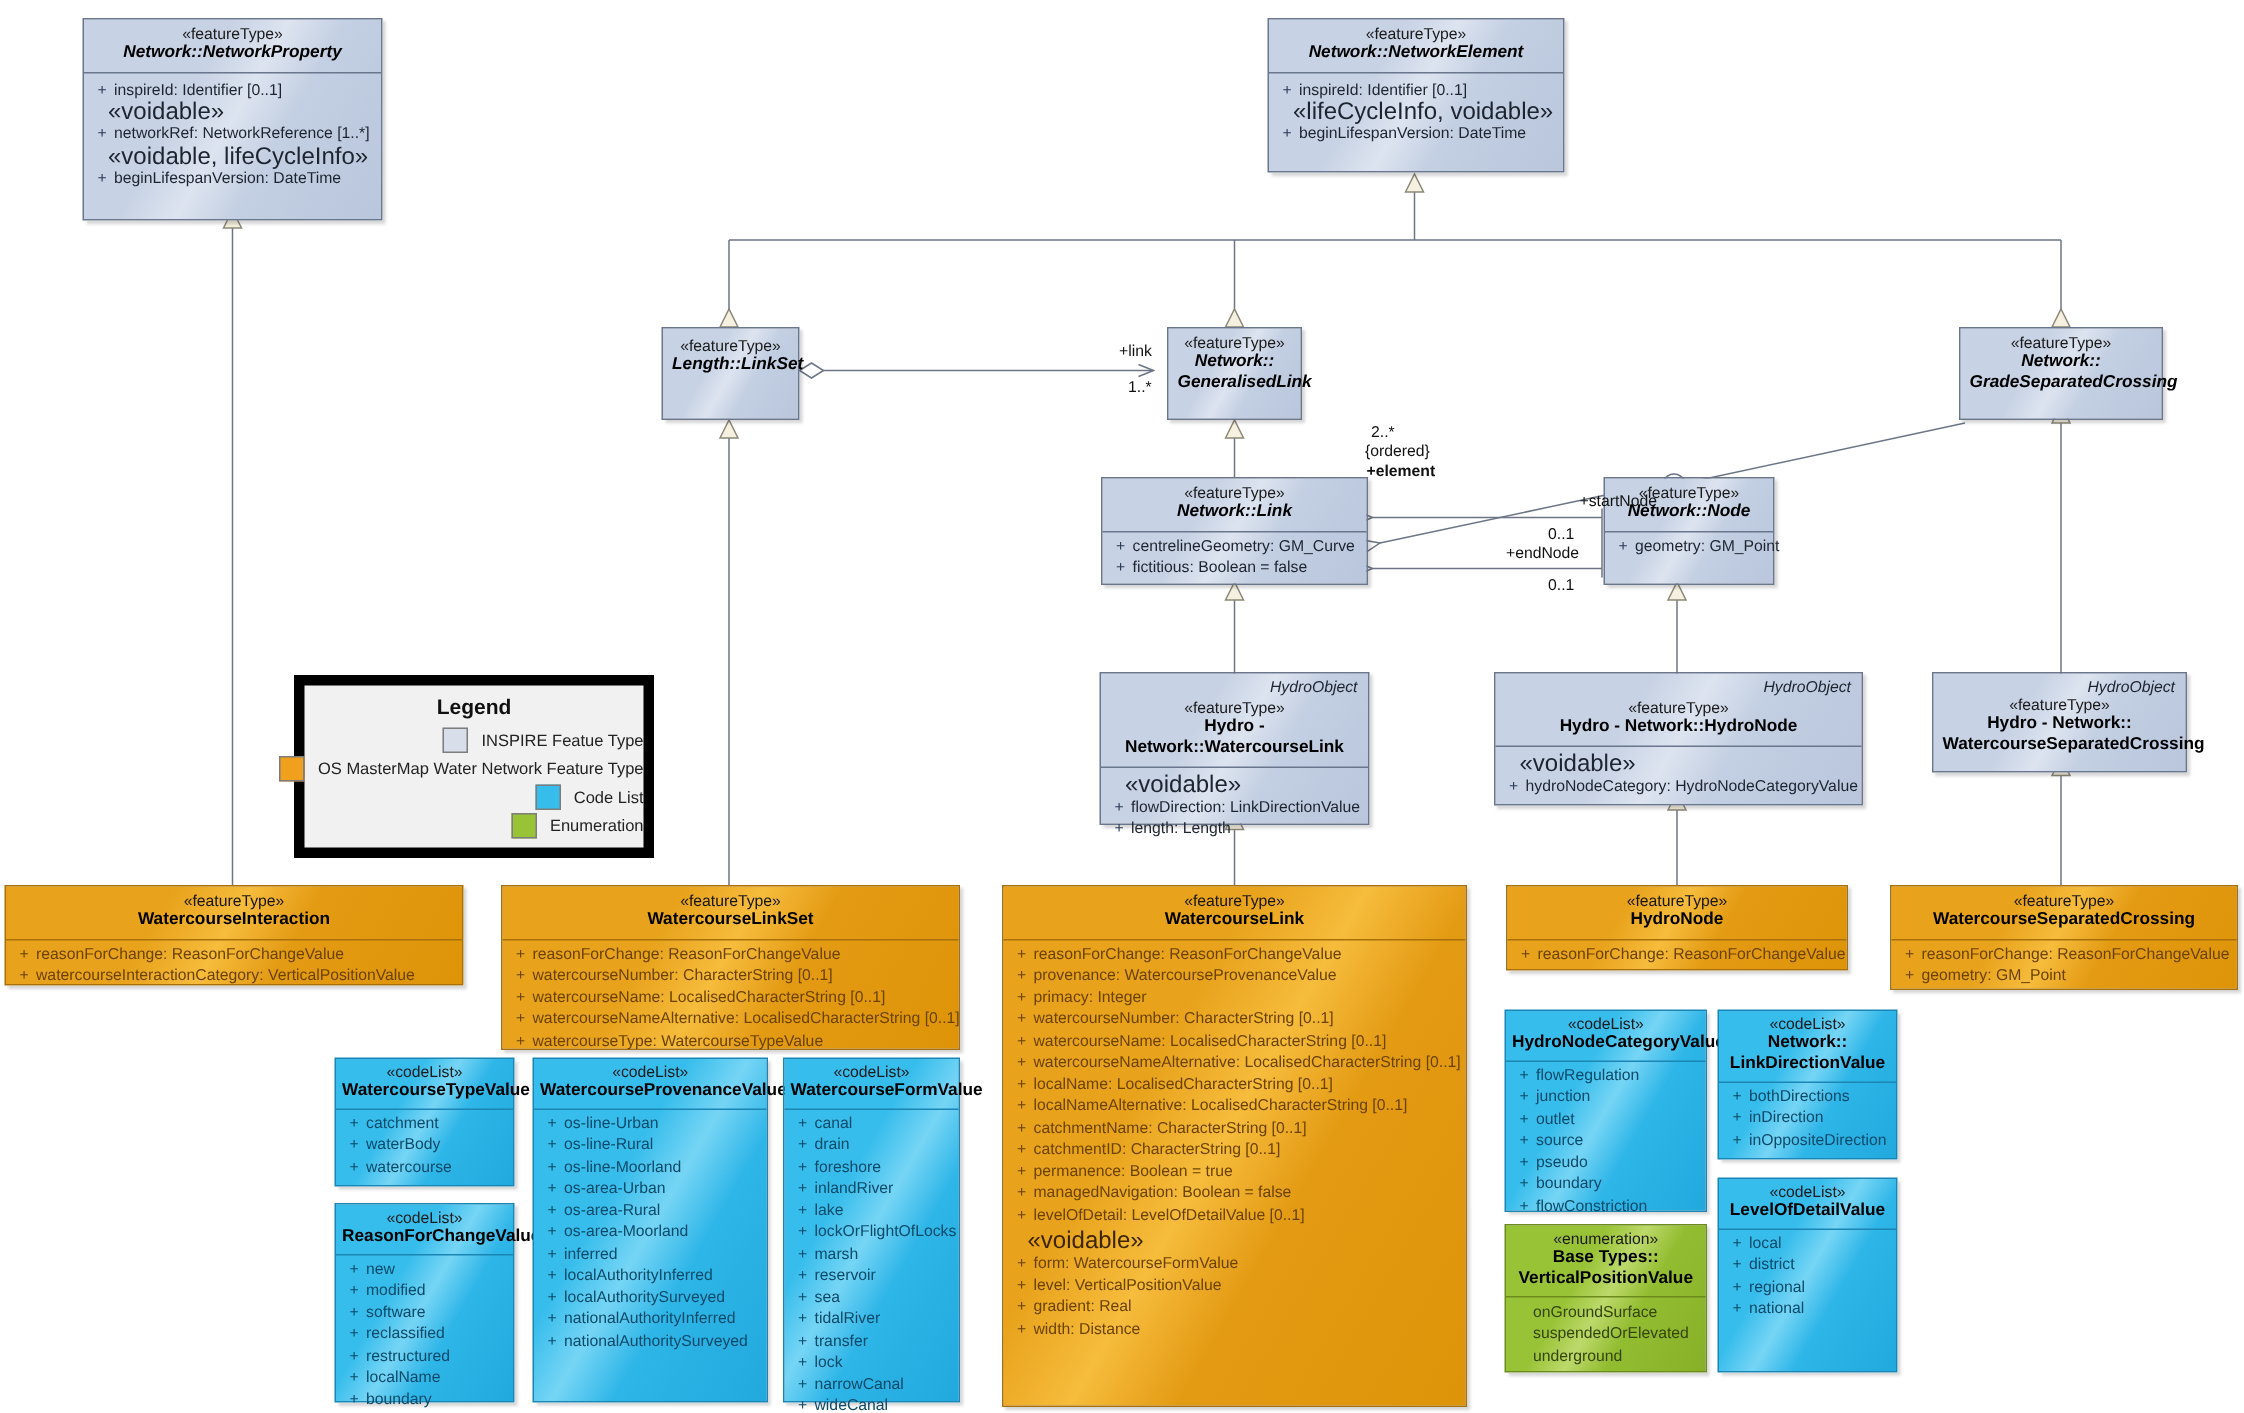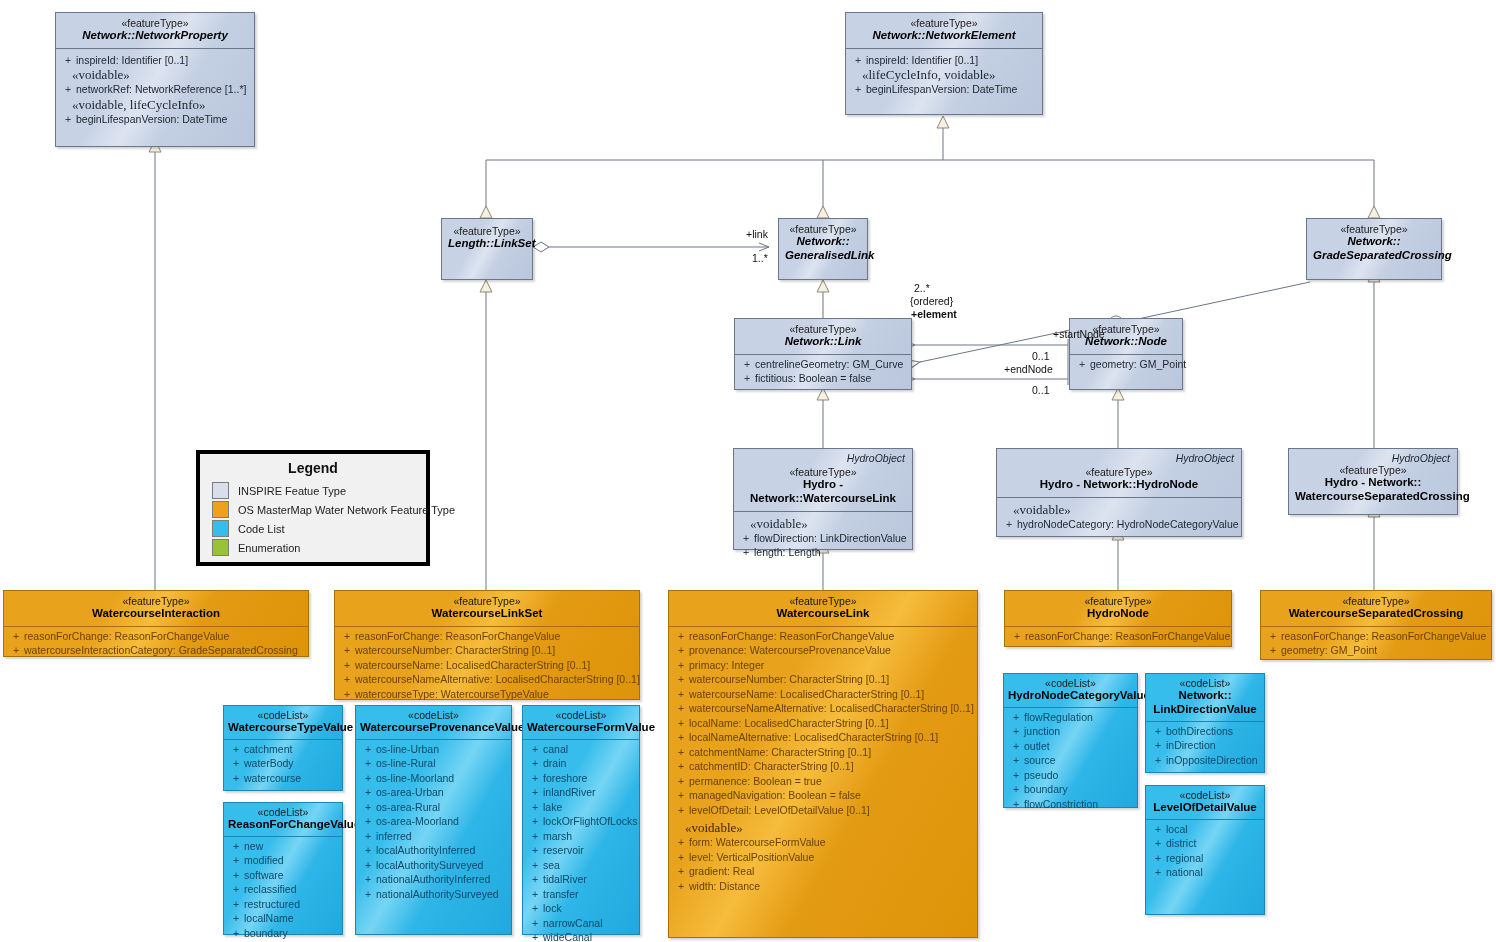--- a/index.html
+++ b/index.html
@@ -9,21 +9,21 @@
 
   .cls{position:absolute;box-sizing:border-box;border:1px solid #6a768c;box-shadow:2px 2px 2px rgba(0,0,0,.17);}
   .cls .hdr{padding:4px 6px 5px 6px;text-align:center;line-height:1.18;}
   .cls .stereo{font-size:10.5px;color:#1a1a1a;}
   .cls .nm{font-weight:bold;font-size:11.5px;color:#000;}
   .cls .sep{height:1px;background:#6a768c;}
   .cls .attrs{padding:4px 2px 5px 4px;}
   .cls .attr{font-size:10.5px;color:#1d2430;line-height:14.5px;white-space:nowrap;display:flex;}
   .cls .attr .pm{width:16px;flex:0 0 16px;text-align:center;color:#2a3a55;}
   .cls .attr .tx{flex:1 1 auto;}
-  .cls .grp{font-size:13px;line-height:15px;padding-left:12px;color:#1d2430;white-space:nowrap;font-family:Liberation Serif, serif;}
+  .cls .grp{font-size:16px;line-height:15px;padding-left:12px;color:#1d2430;white-space:nowrap;}
 
   
   .inspire{background:linear-gradient(120deg,#c7d2e4 0%,#c7d2e4 36%,#dde4f0 50%,#c3cfe2 64%,#b9c6dc 100%);}
   .inspire .nm{font-style:italic;}
   .inspire-ni .nm{font-style:normal;}
 
   
   .hobj{position:absolute;right:7px;top:3px;font-style:italic;font-size:10.5px;color:#1d2430;margin-left:23px;}
 
   
@@ -39,23 +39,23 @@
   .codelist .sep{background:#1b86b3;}
   .codelist .attr{color:#0d4a68;}
   .codelist .attr .pm{color:#0d4a68;}
 
   
   .enumr{background:linear-gradient(120deg,#99c336 0%,#99c336 36%,#bcd96b 50%,#93bd31 64%,#87b028 100%);border:1px solid #6b8c1c;}
   .enumr .sep{background:#6b8c1c;}
   .enumr .plain{font-size:10.5px;line-height:14.5px;color:#33450b;padding-left:14px;white-space:nowrap;}
 
   
-  #legend{position:absolute;background:#f1f1f1;border:4px solid #000000;}
+  #legend{position:absolute;background:#f1f1f1;border:7px solid #000000;}
   #legend .ltitle{text-align:center;font-weight:bold;font-size:14px;color:#111;padding:6px 0 5px 0;}
-  #legend .lrow{display:flex;align-items:center;height:19px;padding-left:12px;}
+  #legend .lrow{display:flex;align-items:center;height:19px;padding-left:12px;justify-content:flex-end;}
   #legend .sw{width:15px;height:15px;border:1px solid #7d7d7d;flex:0 0 15px;}
   #legend .ltx{font-size:11px;color:#222;padding-left:9px;white-space:nowrap;}
 
   .edgelbl{position:absolute;font-size:10.5px;color:#111;white-space:nowrap;}
 </style>
 </head>
 <body>
 
 <div id="canvas">
 
@@ -281,21 +281,21 @@
       <div class="nm">WatercourseInteraction</div>
     </div>
     <div class="sep"></div>
     <div class="attrs" style="padding-top:2px;">
       <div class="attr">
           <span class="pm">+</span>
           <span class="tx">reasonForChange: ReasonForChangeValue</span>
         </div>
       <div class="attr">
           <span class="pm">+</span>
-          <span class="tx">watercourseInteractionCategory: GradeSeparatedCrossing</span>
+          <span class="tx">watercourseInteractionCategory: VerticalPositionValue</span>
         </div>
     </div>
   </div>
 
   <div class="cls osmm" id="c-wlinkset" style="left:334px;top:590px;width:306px;height:110px;">
     <div class="hdr">
       <div class="stereo">«featureType»</div>
       <div class="nm">WatercourseLinkSet</div>
     </div>
     <div class="sep"></div>
@@ -694,20 +694,33 @@
           <span class="pm">+</span>
           <span class="tx">regional</span>
         </div>
       <div class="attr">
           <span class="pm">+</span>
           <span class="tx">national</span>
         </div>
     </div>
   </div>
 
+  <div class="cls enumr" id="cl-vpv" style="left:1003px;top:816px;width:135px;height:99px;">
+    <div class="hdr" style="padding:3px 4px 4px 4px;">
+      <div class="stereo">«enumeration»</div>
+      <div class="nm">Base Types::</div>
+      <div class="nm">VerticalPositionValue</div>
+    </div>
+    <div class="sep"></div>
+    <div class="attrs" style="padding-top:3px;">
+      <div class="plain">onGroundSurface</div>
+      <div class="plain">suspendedOrElevated</div>
+      <div class="plain">underground</div>
+    </div>
+  </div>
 
   <div id="legend" style="left:196px;top:450px;width:226px;height:108px;">
     <div class="ltitle">Legend</div>
     <div class="lrow">
       <div class="sw" style="background:#d8dfeb;"></div>
       <div class="ltx">INSPIRE Featue Type</div>
     </div>
     <div class="lrow">
       <div class="sw" style="background:#f0a01c;"></div>
       <div class="ltx">OS MasterMap Water Network Feature Type</div>

